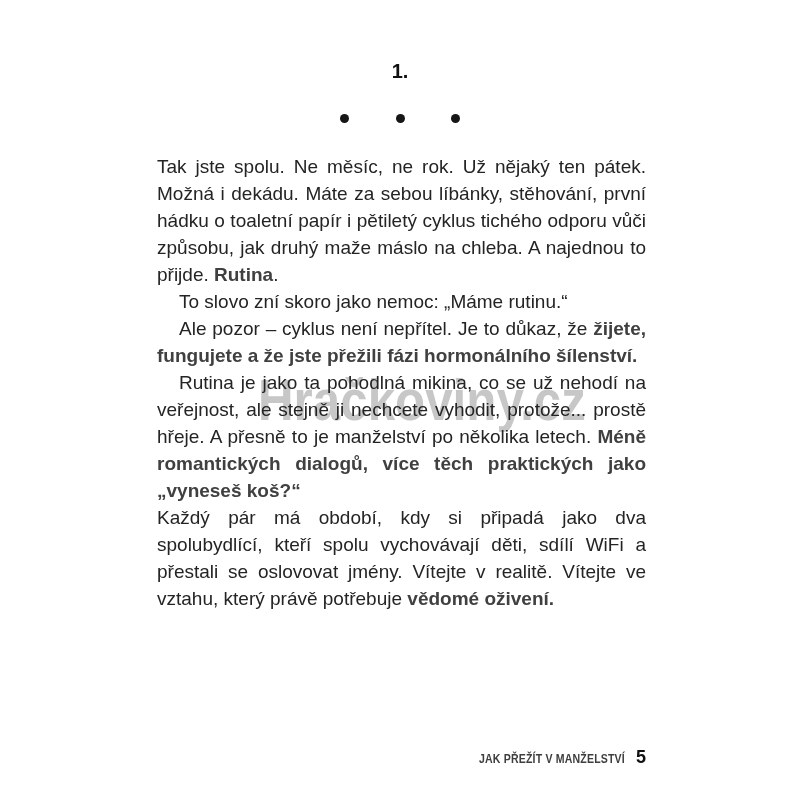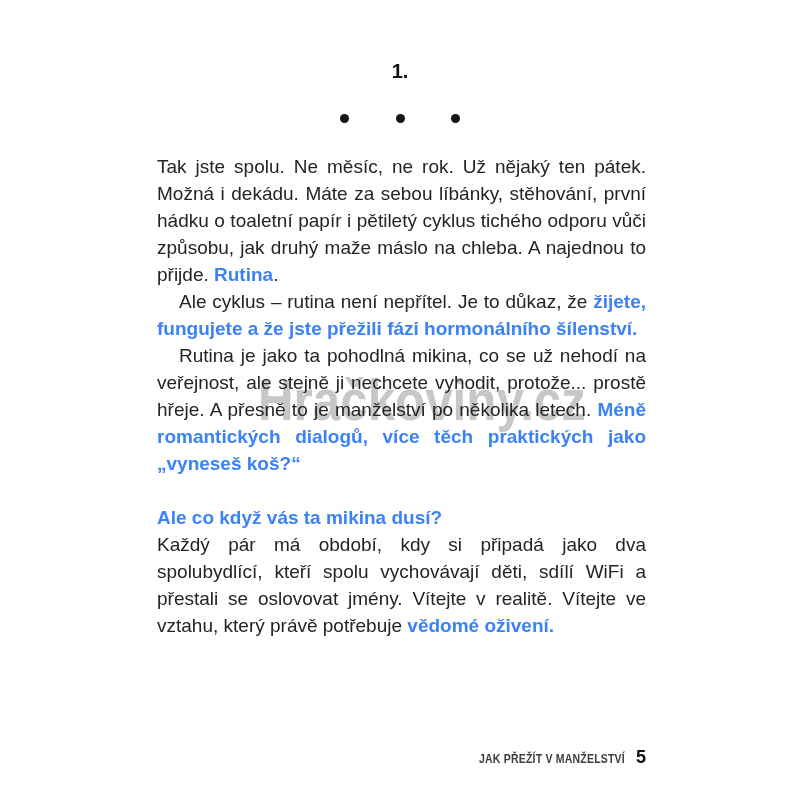--- a/index.html
+++ b/index.html
@@ -80,21 +80,21 @@
     z-index: 1;
     margin: 34px 154px 0 157px;
     font-size: 19px;
     line-height: 27px;
     text-align: justify;
     color: #242424;
   }
   .para { margin: 0; }
   .para.indent { text-indent: 22px; }
   .para.space-before { margin-top: 27px; }
-  .para b { color: #3b82f6; }
+  .para b { color: #404040; }
   .footer {
     position: absolute;
     right: 154px;
     top: 747px;
     display: flex;
     align-items: baseline;
     gap: 11px;
     z-index: 1;
   }
   .footer-running-title {
@@ -124,23 +124,23 @@
   <div class="dots">
     <span class="dot"></span>
     <span class="dot"></span>
     <span class="dot"></span>
   </div>
 
   <div class="watermark">Hračkoviny.cz</div>
 
   <div class="bodytext">
       <p class="para"><span>Tak jste spolu. Ne měsíc, ne rok. Už nějaký ten pátek. Možná i dekádu. Máte za sebou líbánky, stěhování, první hádku o toaletní papír i pětiletý cyklus tichého odporu vůči způsobu, jak druhý maže máslo na chleba. A najednou to přijde. </span><b>Rutina</b><span>.</span></p>
-      <p class="para indent"><span>Ale cyklus – rutina není nepřítel. Je to důkaz, že </span><b>žijete, fungujete a že jste přežili fázi hormonálního šílenství.</b></p>
+      <p class="para indent"><span>To slovo zní skoro jako nemoc: „Máme rutinu.“</span></p>
+      <p class="para indent"><span>Ale pozor – cyklus není nepřítel. Je to důkaz, že </span><b>žijete, fungujete a že jste přežili fázi hormonálního šílenství.</b></p>
       <p class="para indent"><span>Rutina je jako ta pohodlná mikina, co se už nehodí na veřejnost, ale stejně ji nechcete vyhodit, protože... prostě hřeje. A přesně to je manželství po několika letech. </span><b>Méně romantických dialogů, více těch praktických jako „vyneseš koš?“</b></p>
-      <p class="para space-before"><b>Ale co když vás ta mikina dusí?</b></p>
       <p class="para"><span>Každý pár má období, kdy si připadá jako dva spolubydlící, kteří spolu vychovávají děti, sdílí WiFi a přestali se oslovovat jmény. Vítejte v realitě. Vítejte ve vztahu, který právě potřebuje </span><b>vědomé oživení.</b></p>
     </div>
 
   <div class="footer">
     <span class="footer-running-title">JAK PŘEŽÍT V MANŽELSTVÍ</span>
     <span class="footer-page-number">5</span>
   </div>
 
 </div>
 

